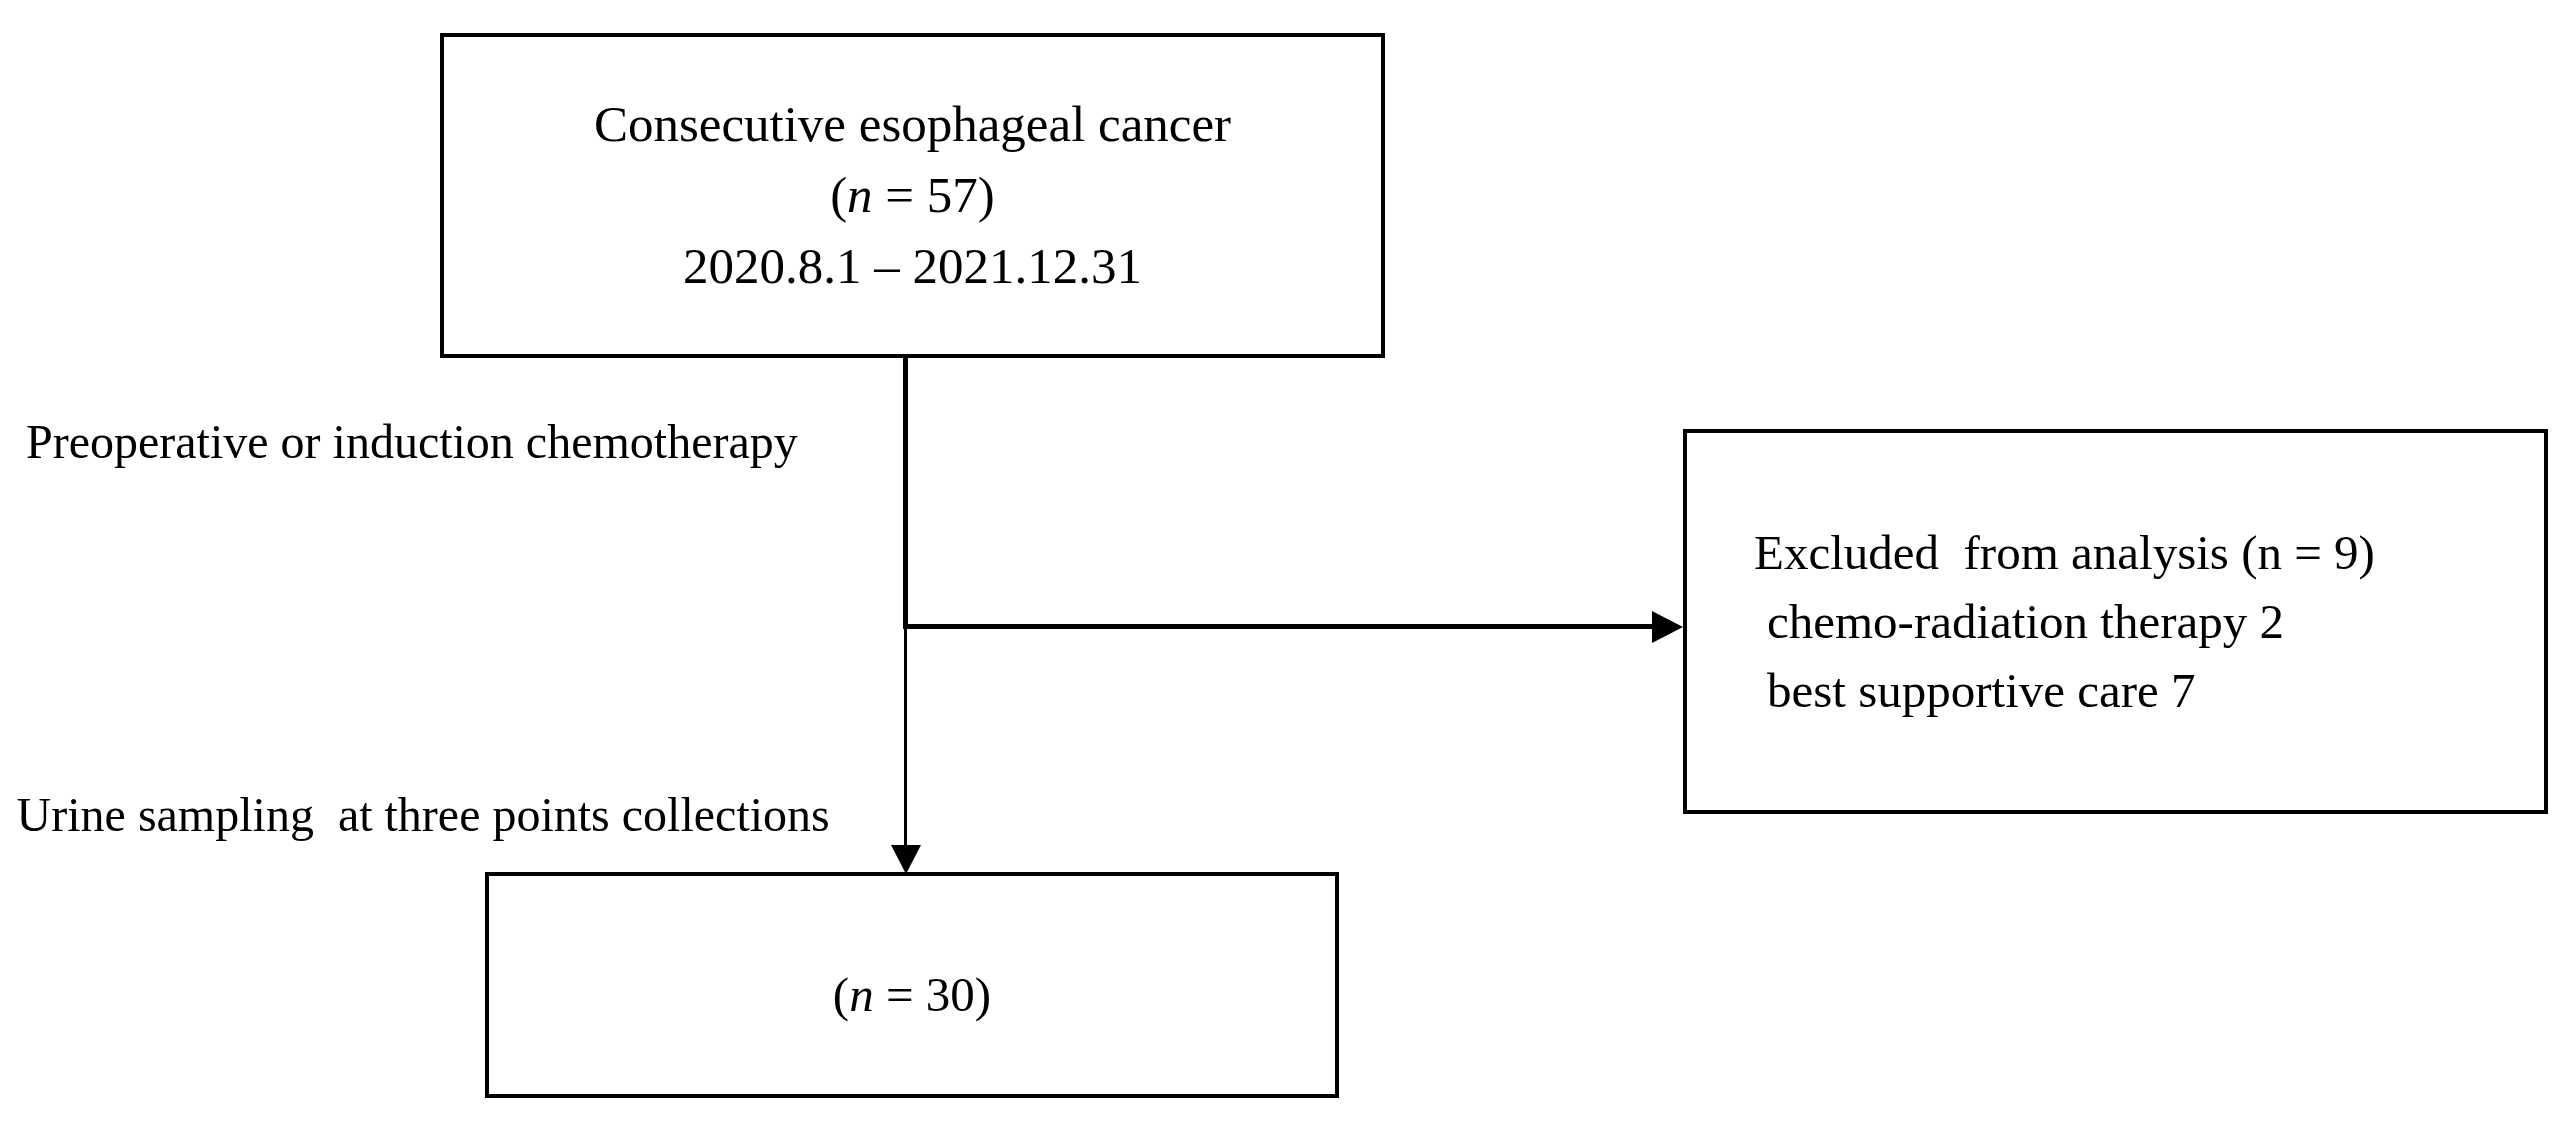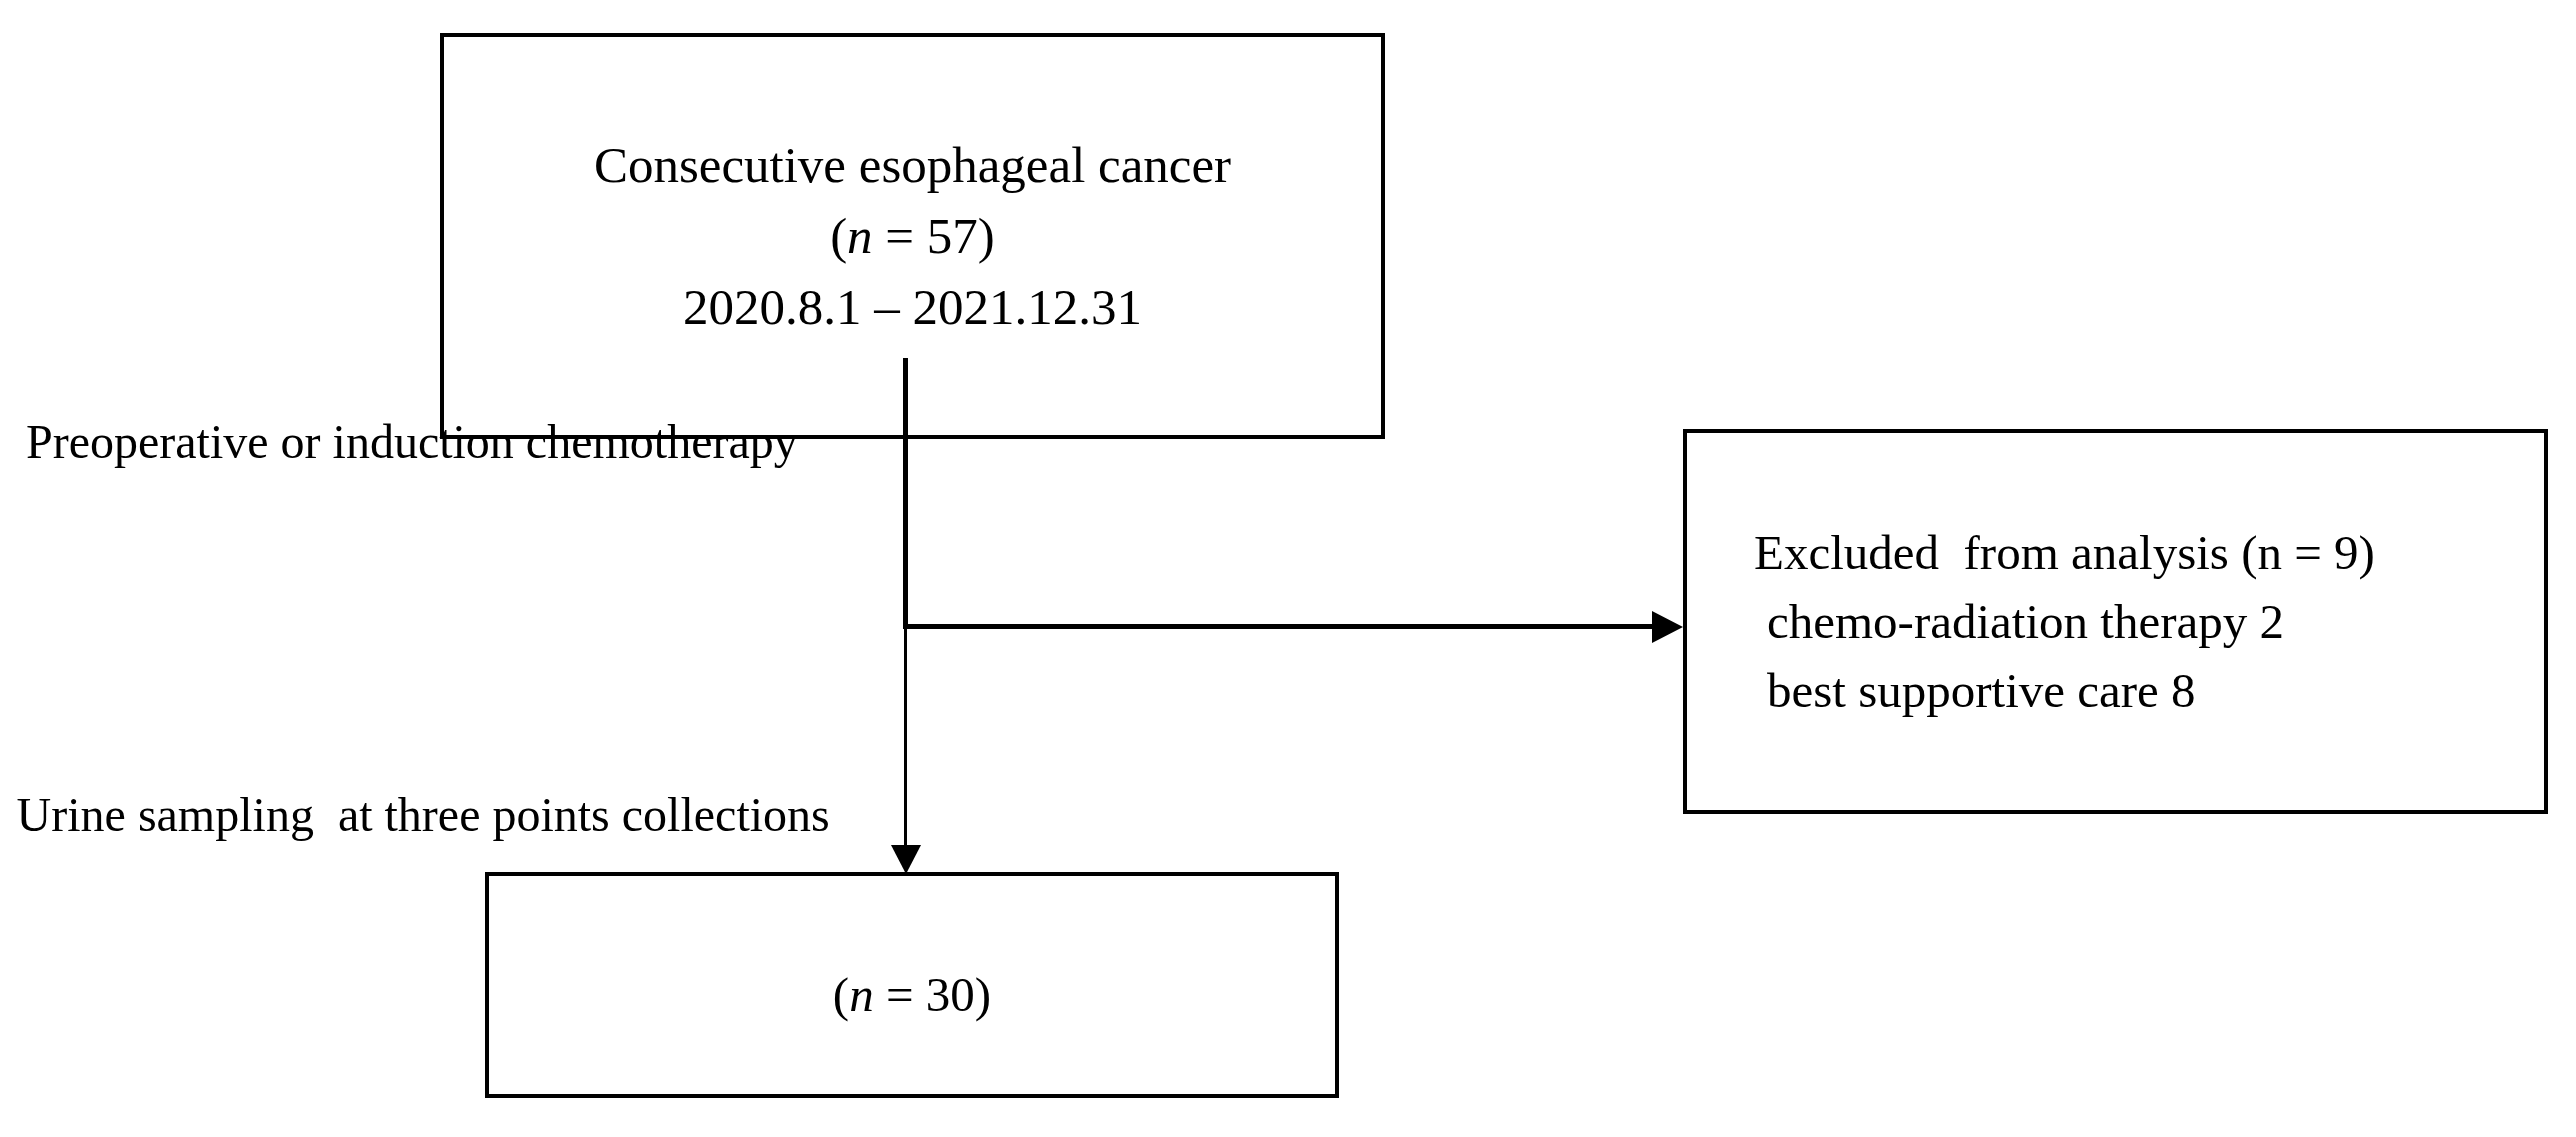--- a/index.html
+++ b/index.html
@@ -29,21 +29,21 @@
     align-items: center;
     text-align: center;
   }
   .box-line {
     white-space: pre-wrap;
   }
   .top-box {
     left: 440px;
     top: 33px;
     width: 945px;
-    height: 406px;
+    height: 325px;
     font-size: 51px;
     line-height: 71px;
   }
   .excluded-box {
     left: 1683px;
     top: 429px;
     width: 865px;
     height: 385px;
     font-size: 49px;
     line-height: 69px;
@@ -140,21 +140,21 @@
   <div class="side-label label-upper">Preoperative or induction chemotherapy</div>
 
   <div class="vline-thick"></div>
 
   <div class="hline"></div>
   <div class="arrowhead-right"></div>
 
   <div class="flow-box excluded-box">
     <div class="box-line">Excluded  from analysis (n = 9)</div>
     <div class="box-line sub-item">chemo-radiation therapy 2</div>
-    <div class="box-line sub-item">best supportive care 8</div>
+    <div class="box-line sub-item">best supportive care 7</div>
   </div>
 
   <div class="side-label label-lower">Urine sampling  at three points collections</div>
 
   <div class="vline-thin"></div>
   <div class="arrowhead-down"></div>
 
   <div class="flow-box included-box box-centered">
     <div class="box-line"><span>(</span><span class="n-italic">n</span><span> = 30)</span></div>
   </div>

